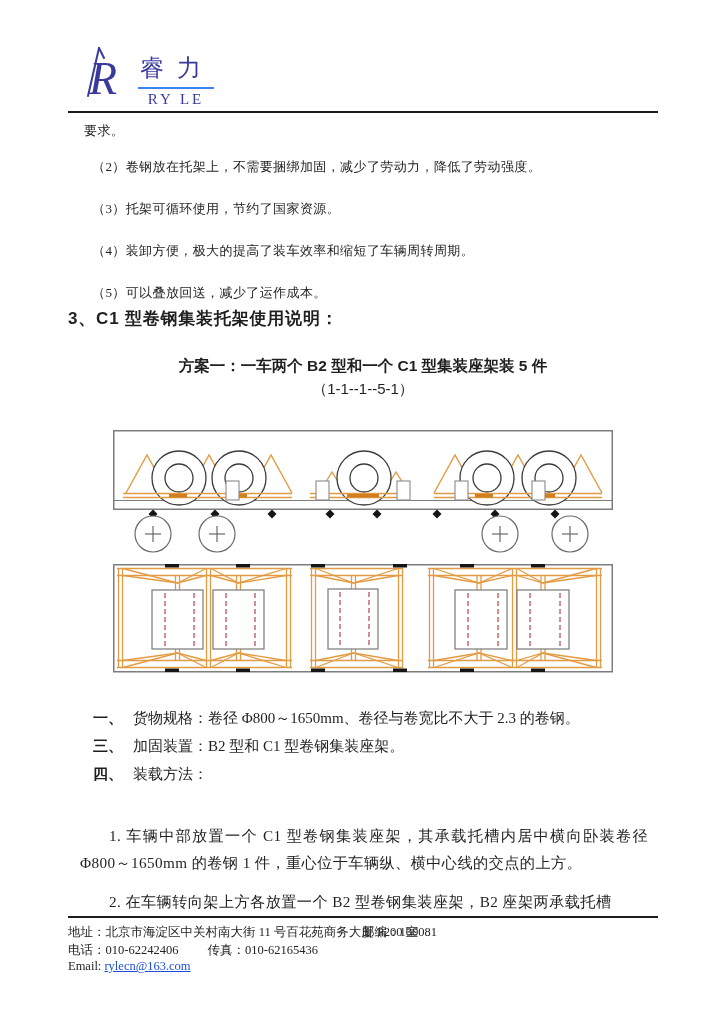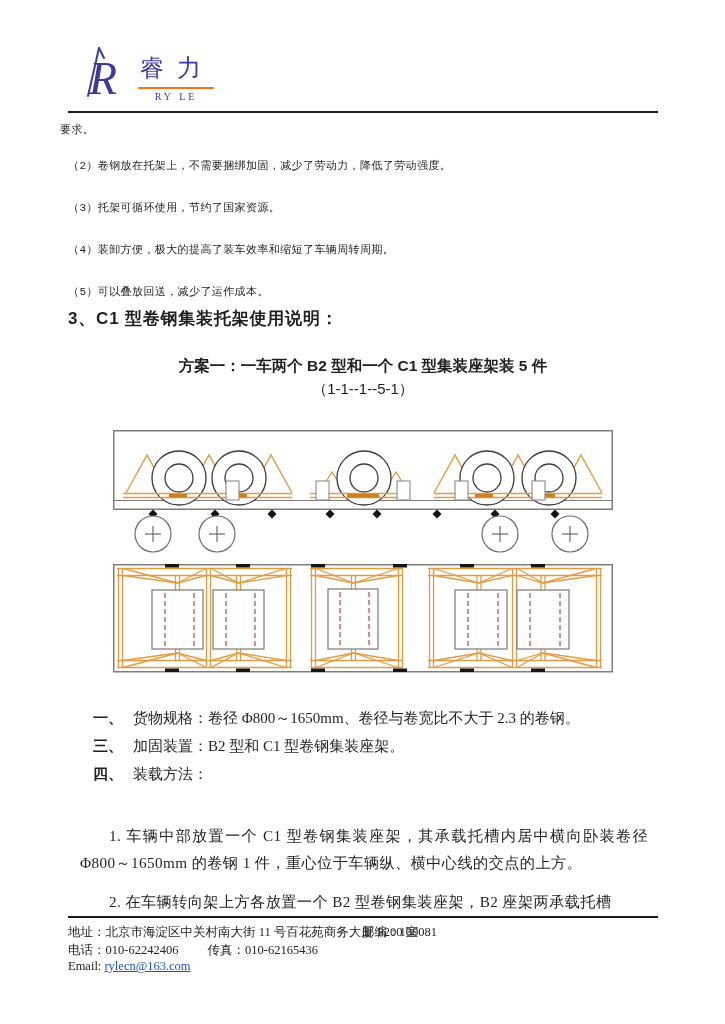--- a/index.html
+++ b/index.html
@@ -6,32 +6,32 @@
   .page {
     position:relative; width:725px; height:1024px; background:#ffffff;
     font-family:"Liberation Serif", serif; color:#1f1f1f; overflow:hidden;
   }
   .abs { position:absolute; }
 
   
   .logo-mark { left:78px; top:44px; }
   .logo-text { left:138px; top:52px; color:#3A3A9C; }
   .logo-cn { font-size:24px; letter-spacing:13px; white-space:nowrap;
-             padding:0 0 3px 2px; border-bottom:2px solid #f97316; }
-  .logo-en { font-size:10px; letter-spacing:3px; margin-top:2px; text-align:center; }
+             padding:0 0 3px 2px; border-bottom:2px solid #3b82f6; }
+  .logo-en { font-size:15px; letter-spacing:3px; margin-top:2px; text-align:center; }
   .company { left:183px; top:50px; width:422px; color:#3d3d3d; }
   .company-cn { font-size:17px; letter-spacing:13.5px; white-space:nowrap; }
   .company-en { font-size:13px; margin-top:4px; white-space:nowrap;
                 word-spacing:13px; letter-spacing:0.3px; }
   .rule { left:68px; width:590px; height:2px; background:#1c1c1c; }
   .rule-header { top:111px; }
   .rule-footer { top:916px; }
 
   
-  .bodyline { left:60px; width:596px; font-size:11px; letter-spacing:0.4px;font-family:Liberation Mono, monospace; }
+  .bodyline { left:84px; width:596px; font-size:13px; letter-spacing:0.4px; }
   .p-intro { top:122px; }
   .p-pt { padding-left:8px; }
   .p2 { top:158px; } .p3 { top:200px; } .p4 { top:242px; } .p5 { top:284px; }
   .section-heading { left:68px; top:307px; font-size:17px; font-weight:bold;
     font-family:"Liberation Sans", sans-serif; letter-spacing:0.8px; }
   .scheme { left:68px; width:590px; text-align:center;
     font-family:Liberation Sans, sans-serif; }
   .scheme-title { top:356px; font-size:15.5px; font-weight:bold; }
   .scheme-sub { top:380px; font-size:15px; }
 

